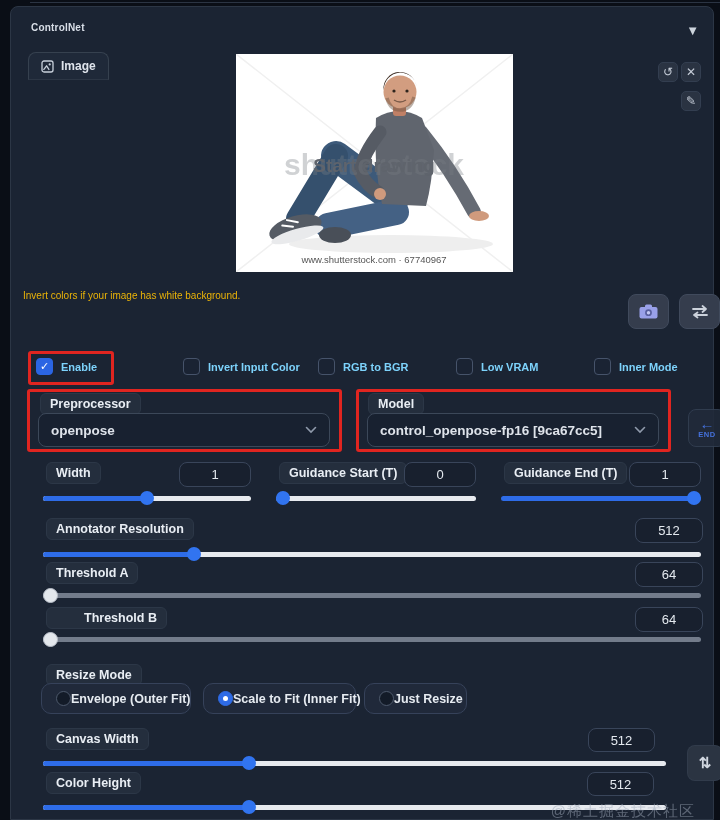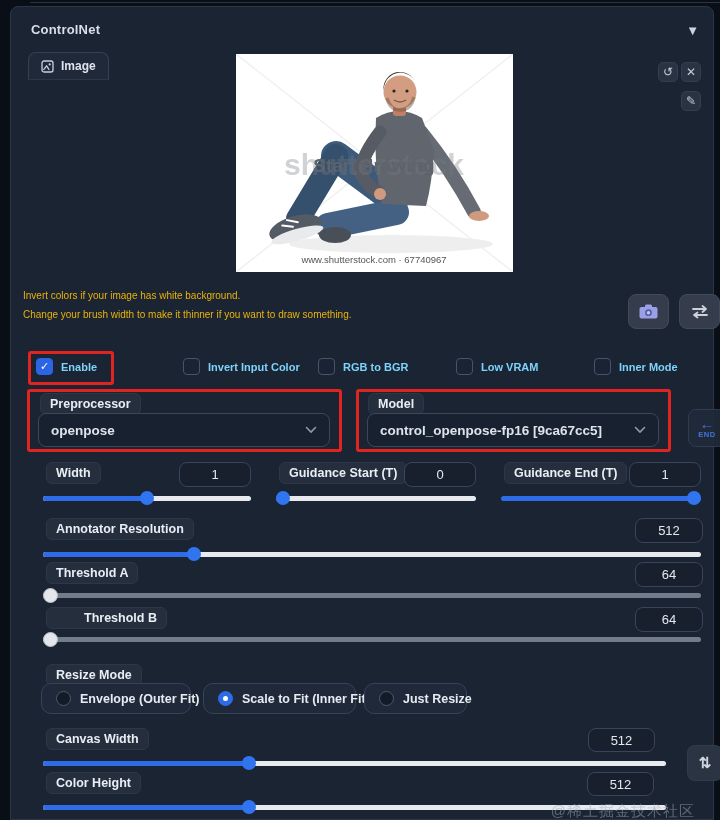--- a/index.html
+++ b/index.html
@@ -7,21 +7,21 @@
   .screen {
     position:relative; width:720px; height:820px; overflow:hidden;
     background:#0a0e16; font-family:"Liberation Sans",sans-serif;
     color:#e6ebf1; -webkit-font-smoothing:antialiased;
   }
   .top-edge { position:absolute; left:30px; top:2px; width:690px; height:1px; background:#2b3443; }
   .panel {
     position:absolute; left:10px; top:6px; width:704px; height:814px;
     background:#1b2433; border:1px solid #2c3645; border-radius:8px 8px 0 0;
   }
-  .hdr-title { position:absolute; left:20px; top:15px; font-size:13px; font-weight:700; color:#d9dfe8; letter-spacing:.2px; }
+  .hdr-title { position:absolute; left:20px; top:15px; font-size:10px; font-weight:700; color:#d9dfe8; letter-spacing:.2px; }
   .hdr-chev { position:absolute; right:14px; top:16px; font-size:13px; color:#ccd3dc; cursor:pointer; }
 
   .img-tab {
     position:absolute; left:17px; top:45px; height:28px; padding:0 12px;
     display:flex; align-items:center; gap:7px;
     background:#1f2939; border:1px solid #36414f; border-bottom-color:#2c3645;
     border-radius:8px 8px 0 0; font-size:12px; font-weight:700; color:#dfe4ec; cursor:pointer;
   }
   .photo {
     position:absolute; left:225px; top:47px; width:277px; height:218px;
@@ -69,21 +69,21 @@
   .slider .thumb {
     position:absolute; top:0; width:14px; height:14px; border-radius:50%; background:#3174f0;
     left:clamp(0px, calc(var(--pct,0%) - 7px), calc(100% - 14px));
   }
   .slider.disabled .track { background:#737c8b; }
   .slider.disabled .fill { background:transparent; }
   .slider.disabled .thumb { background:#e3e7ec; border:1px solid #b9bfc9; width:15px; height:15px; }
 
   .pill {
     position:absolute; top:676px; height:31px; background:#20293a; border:1px solid #36425a; border-radius:10px;
-    display:flex; align-items:center; gap:9px; padding:0 14px; cursor:pointer;
+    display:flex; align-items:center; gap:0; padding:0 14px; cursor:pointer;
   }
   .radio { width:15px; height:15px; border-radius:50%; background:#131b28; border:1.5px solid #4d596c; position:relative; flex:none; }
   .radio.sel { background:#2e6be6; border-color:#2e6be6; }
   .radio.sel::after { content:""; position:absolute; inset:4px; background:#fff; border-radius:50%; }
   .pill-label { font-size:12.5px; font-weight:700; color:#e6ebf1; white-space:nowrap; }
 
   .end-btn {
     position:absolute; left:677px; top:402px; width:38px; height:38px; border-radius:8px;
     background:#212a3a; border:1px solid #333f52; display:flex; flex-direction:column;
     align-items:center; justify-content:center; cursor:pointer; opacity:.9;
@@ -165,21 +165,20 @@
     </div>
     <div class="mini-btn" style="left:670px; top:55px;">
       <span>✕</span>
     </div>
     <div class="mini-btn" style="left:670px; top:84px;">
       <span>✎</span>
     </div>
 
     <div class="instructions">
       <div>Invert colors if your image has white background.</div>
-      <div>Change your brush width to make it thinner if you want to draw something.</div>
     </div>
 
     <div class="tool-btn" style="left:617px;">
       <svg width="19" height="15" viewBox="0 0 19 15">
         <rect x="0.5" y="3" width="18" height="11.5" rx="2" fill="#99a0e8"></rect>
         <rect x="6" y="0.5" width="7" height="4" rx="1.5" fill="#99a0e8"></rect>
         <circle cx="9.5" cy="8.7" r="3.4" fill="#585f9e"></circle>
         <circle cx="9.5" cy="8.7" r="1.7" fill="#c3c8f2"></circle>
       </svg>
     </div>

